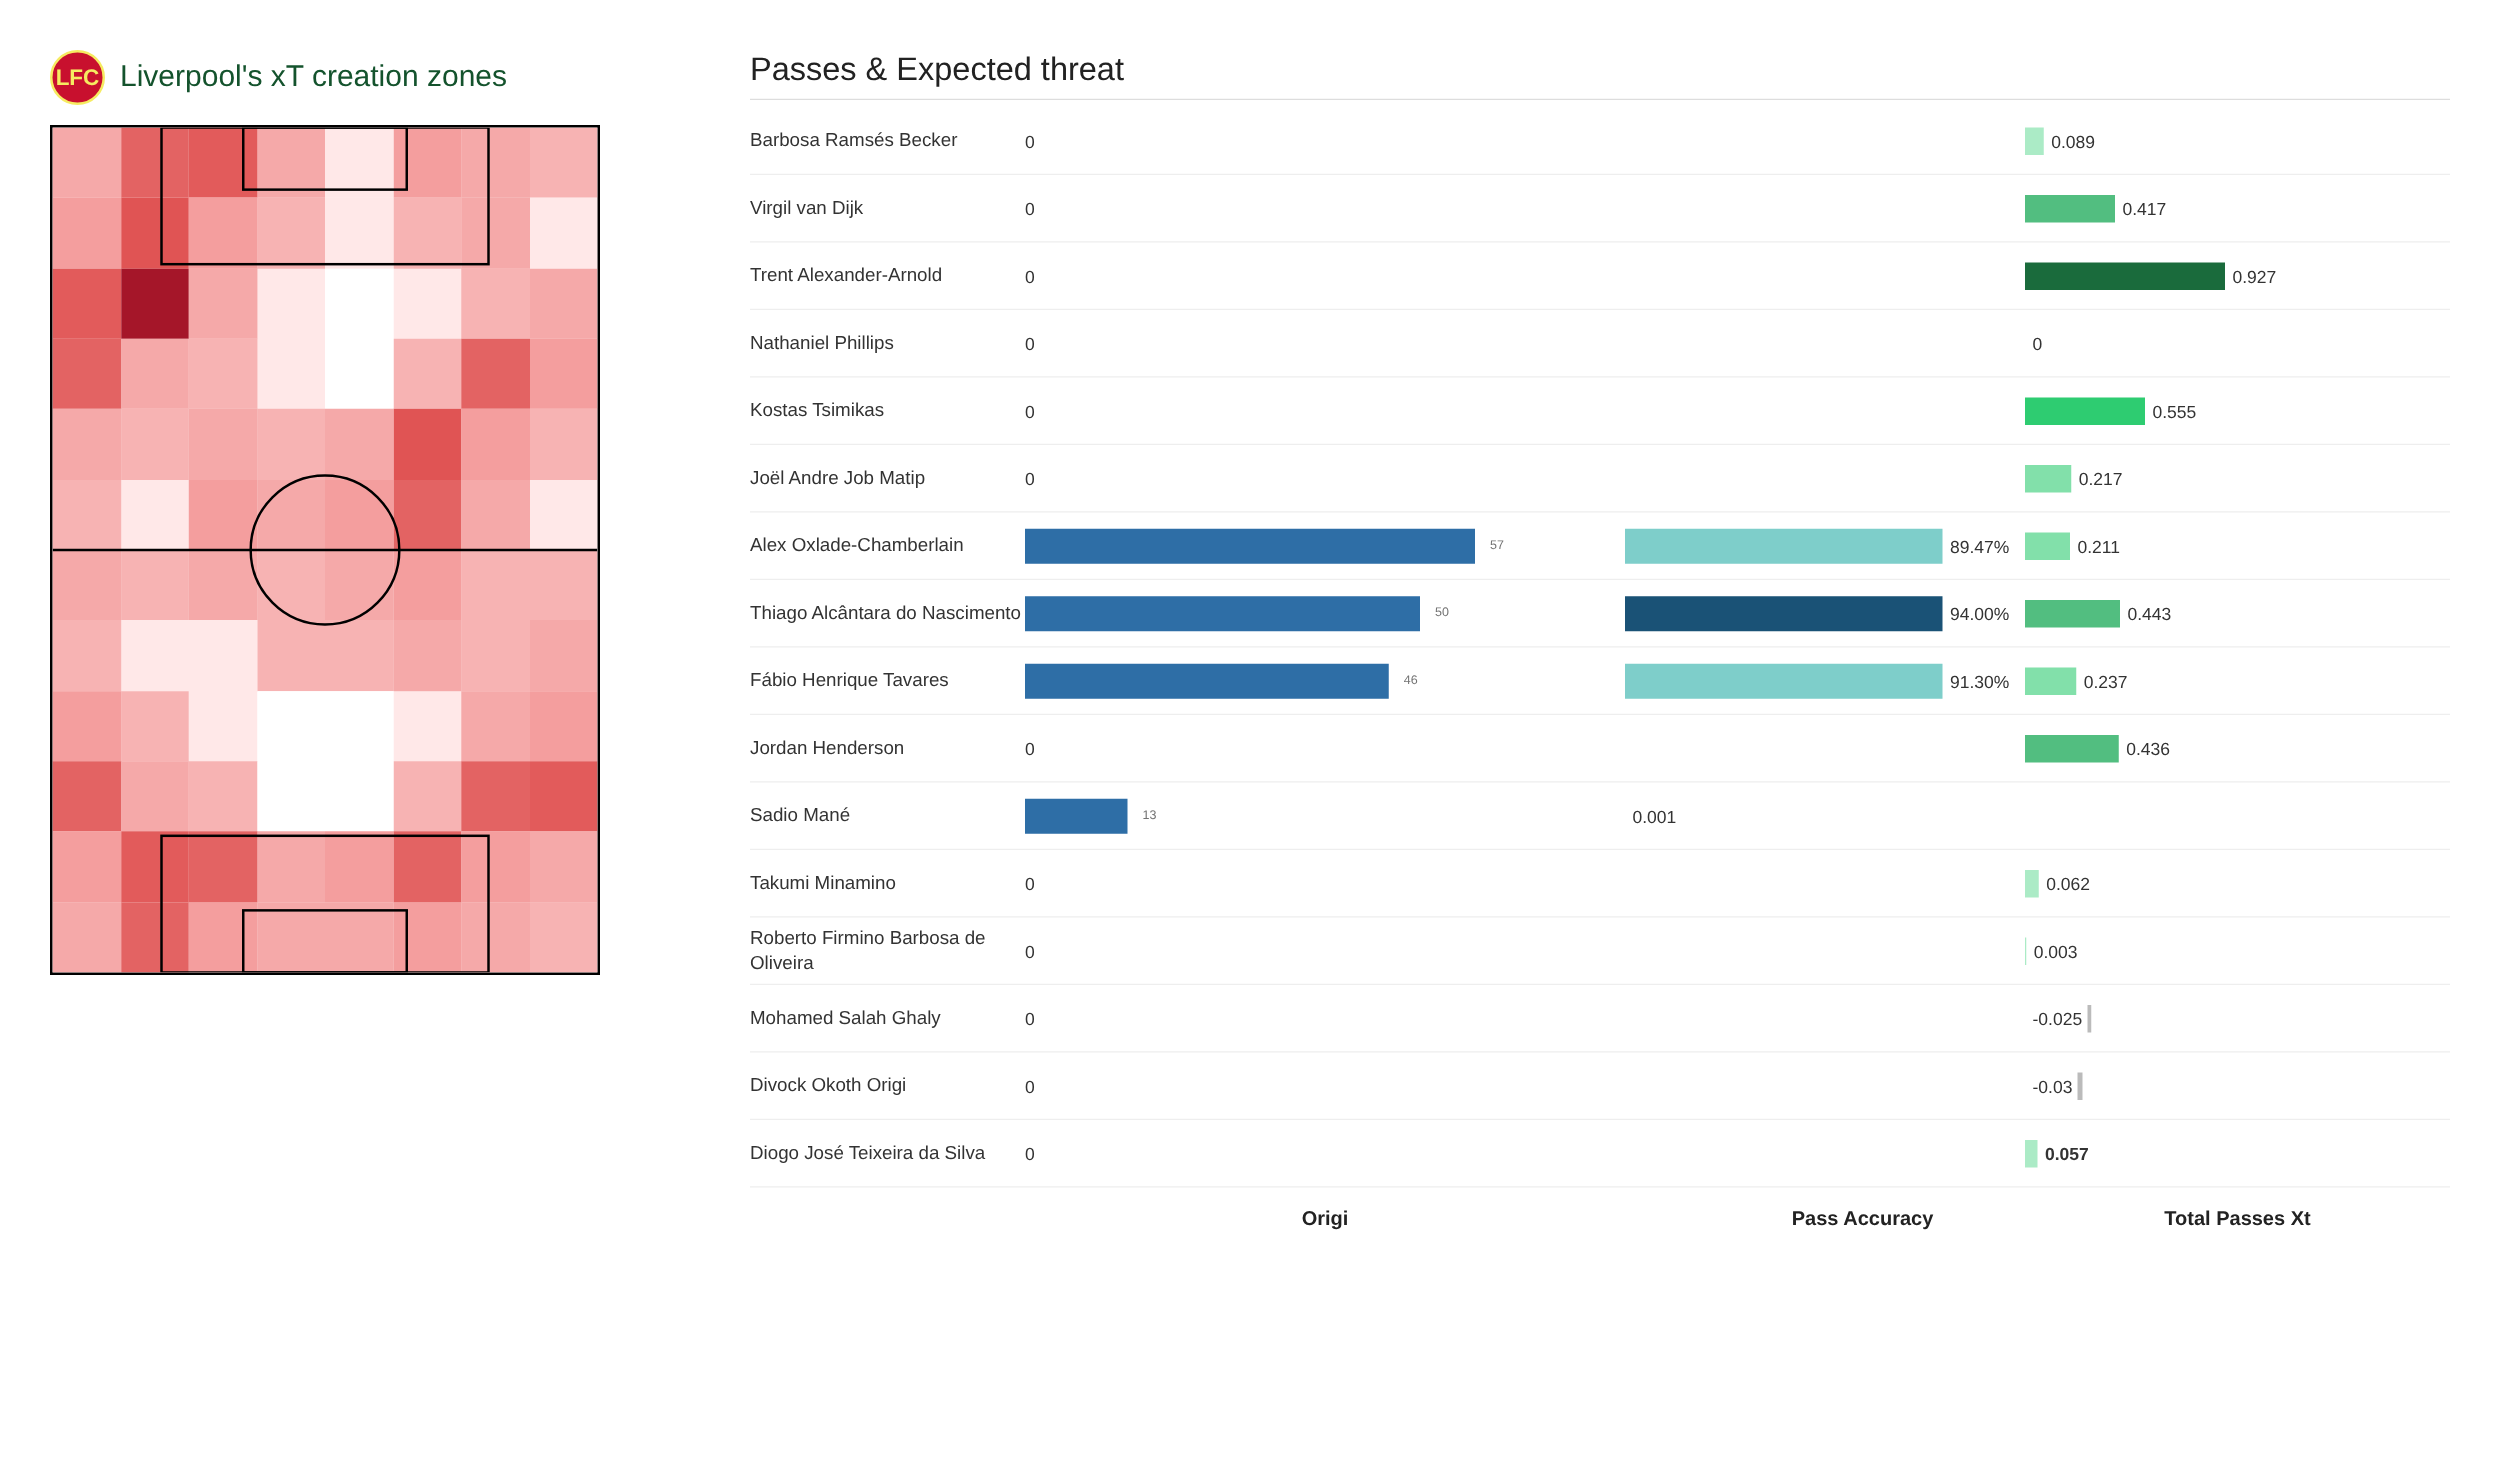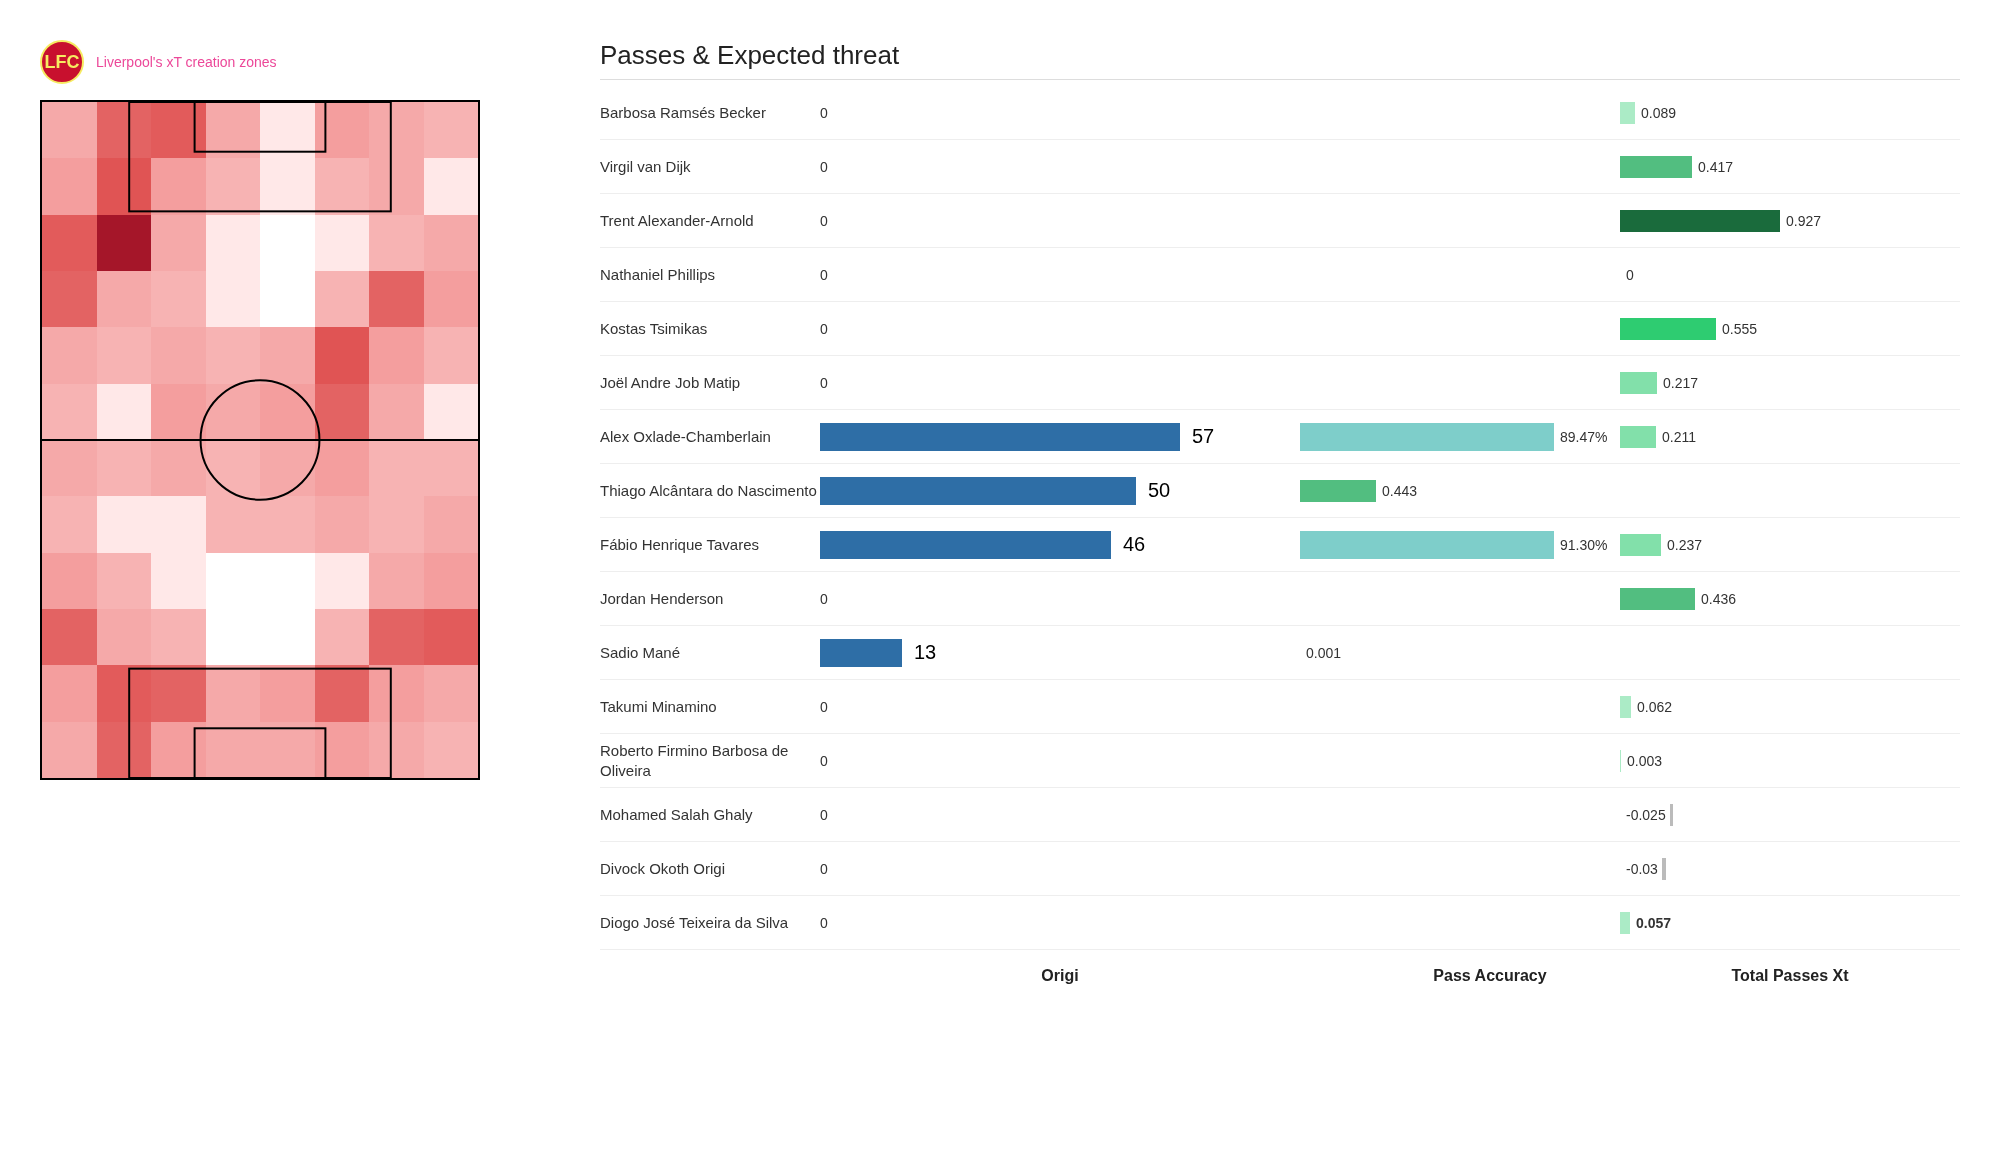--- a/index.html
+++ b/index.html
@@ -26,23 +26,23 @@
       gap: 12px;
       margin-bottom: 16px;
     }
 
     .club-logo {
       width: 44px;
       height: 44px;
     }
 
     .panel-title {
-      font-size: 14px;
+      font-size: 24px;
       font-weight: normal;
-      color: #ec4899;
+      color: #14532d;
     }
 
     .pitch-container {
       position: relative;
       width: 440px;
       height: 680px;
       border: 2px solid #000;
       overflow: hidden;
     }
 
@@ -111,22 +111,22 @@
       gap: 6px;
     }
 
     .passes-bar {
       height: 28px;
       display: flex;
       align-items: center;
     }
 
     .passes-val {
-      font-size: 20px;
-      color: #000000;
+      font-size: 10px;
+      color: #737373;
       margin-left: 6px;
       min-width: 30px;
     }
 
     .accuracy-col {
       width: 320px;
       display: flex;
       align-items: center;
     }
 
@@ -398,20 +398,24 @@
             <div style="width: 36px; height: 22px; background-color: rgb(130, 224, 170);"></div>
             <span class="xt-val">0.211</span>
           </div>
         </div>
       </div>
       <div class="player-row">
         <div class="player-name">Thiago Alcântara do Nascimento</div>
         <div class="passes-col">
           <div class="passes-bar" style="width: 316px; background-color: rgb(46, 110, 166); height: 28px;"></div>
           <span class="passes-val">50</span>
+        </div>
+        <div class="accuracy-col">
+          <div class="accuracy-bar" style="width: 282px; background-color: rgb(26, 82, 118); height: 28px;"></div>
+          <span class="accuracy-val">94.00%</span>
         </div>
         <div class="xt-col">
           <div style="display: flex; align-items: center;">
             <div style="width: 76px; height: 22px; background-color: rgb(82, 190, 128);"></div>
             <span class="xt-val">0.443</span>
           </div>
         </div>
       </div>
       <div class="player-row">
         <div class="player-name">Fábio Henrique Tavares</div>

